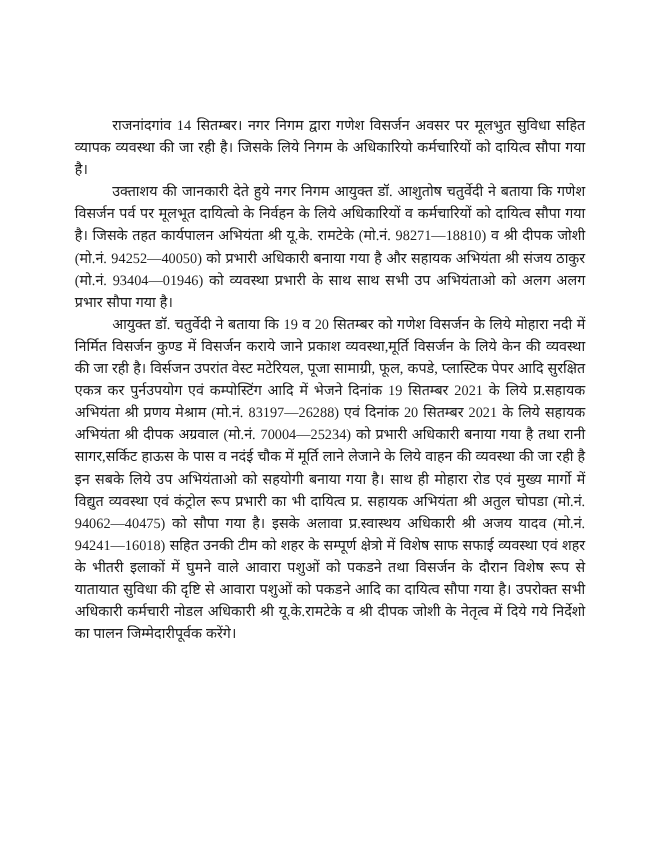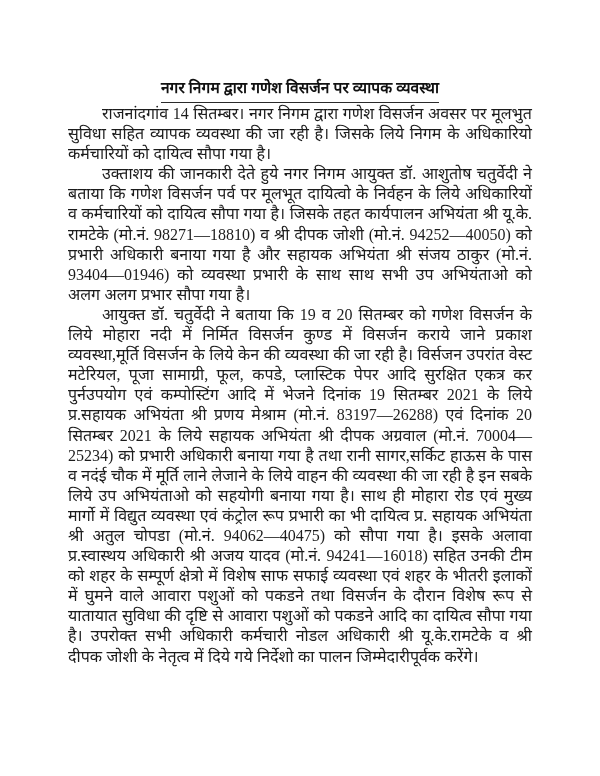--- a/index.html
+++ b/index.html
@@ -42,36 +42,35 @@
   .body-copy {
     position: absolute;
     top: 104px;
     left: 68px;
     width: 464px;
   }
   .para {
     margin: 0;
     text-align: justify;
     text-justify: inter-word;
-    font-size: 16px;
+    font-size: 13px;
     line-height: 20.1px;
     color: #1c1c1c;
     text-indent: 34px;
     word-spacing: 0.4px;
   }
   .para + .para {
     margin-top: 0;
   }
 </style>
 </head>
 <body>
 
 <div class="page">
 
-  <h1 class="doc-title"><span class="title-text">नगर निगम द्वारा गणेश विसर्जन पर व्यापक व्यवस्था</span></h1>
 
   <div class="body-copy">
     <p class="para">राजनांदगांव 14 सितम्बर। नगर निगम द्वारा गणेश विसर्जन अवसर पर मूलभुत सुविधा सहित व्यापक व्यवस्था की जा रही है। जिसके लिये निगम के अधिकारियो कर्मचारियों को दायित्व सौपा गया है।</p>
     <p class="para">उक्ताशय की जानकारी देते हुये नगर निगम आयुक्त डॉ. आशुतोष चतुर्वेदी ने बताया कि गणेश विसर्जन पर्व पर मूलभूत दायित्वो के निर्वहन के लिये अधिकारियों व कर्मचारियों को दायित्व सौपा गया है। जिसके तहत कार्यपालन अभियंता श्री यू.के. रामटेके (मो.नं. 98271—18810) व श्री दीपक जोशी (मो.नं. 94252—40050) को प्रभारी अधिकारी बनाया गया है और सहायक अभियंता श्री संजय ठाकुर (मो.नं. 93404—01946) को व्यवस्था प्रभारी के साथ साथ सभी उप अभियंताओ को अलग अलग प्रभार सौपा गया है।</p>
     <p class="para">आयुक्त डॉ. चतुर्वेदी ने बताया कि 19 व 20 सितम्बर को गणेश विसर्जन के लिये मोहारा नदी में निर्मित विसर्जन कुण्ड में विसर्जन कराये जाने प्रकाश व्यवस्था,मूर्ति विसर्जन के लिये केन की व्यवस्था की जा रही है। विर्सजन उपरांत वेस्ट मटेरियल, पूजा सामाग्री, फूल, कपडे, प्लास्टिक पेपर आदि सुरक्षित एकत्र कर पुर्नउपयोग एवं कम्पोस्टिंग आदि में भेजने दिनांक 19 सितम्बर 2021 के लिये प्र.सहायक अभियंता श्री प्रणय मेश्राम (मो.नं. 83197—26288) एवं दिनांक 20 सितम्बर 2021 के लिये सहायक अभियंता श्री दीपक अग्रवाल (मो.नं. 70004—25234) को प्रभारी अधिकारी बनाया गया है तथा रानी सागर,सर्किट हाऊस के पास व नदंई चौक में मूर्ति लाने लेजाने के लिये वाहन की व्यवस्था की जा रही है इन सबके लिये उप अभियंताओ को सहयोगी बनाया गया है। साथ ही मोहारा रोड एवं मुख्य मार्गो में विद्युत व्यवस्था एवं कंट्रोल रूप प्रभारी का भी दायित्व प्र. सहायक अभियंता श्री अतुल चोपडा (मो.नं. 94062—40475) को सौपा गया है। इसके अलावा प्र.स्वास्थय अधिकारी श्री अजय यादव (मो.नं. 94241—16018) सहित उनकी टीम को शहर के सम्पूर्ण क्षेत्रो में विशेष साफ सफाई व्यवस्था एवं शहर के भीतरी इलाकों में घुमने वाले आवारा पशुओं को पकडने तथा विसर्जन के दौरान विशेष रूप से यातायात सुविधा की दृष्टि से आवारा पशुओं को पकडने आदि का दायित्व सौपा गया है। उपरोक्त सभी अधिकारी कर्मचारी नोडल अधिकारी श्री यू.के.रामटेके व श्री दीपक जोशी के नेतृत्व में दिये गये निर्देशो का पालन जिम्मेदारीपूर्वक करेंगे।</p>
   </div>
 
 </div>
 
 </body></html>

